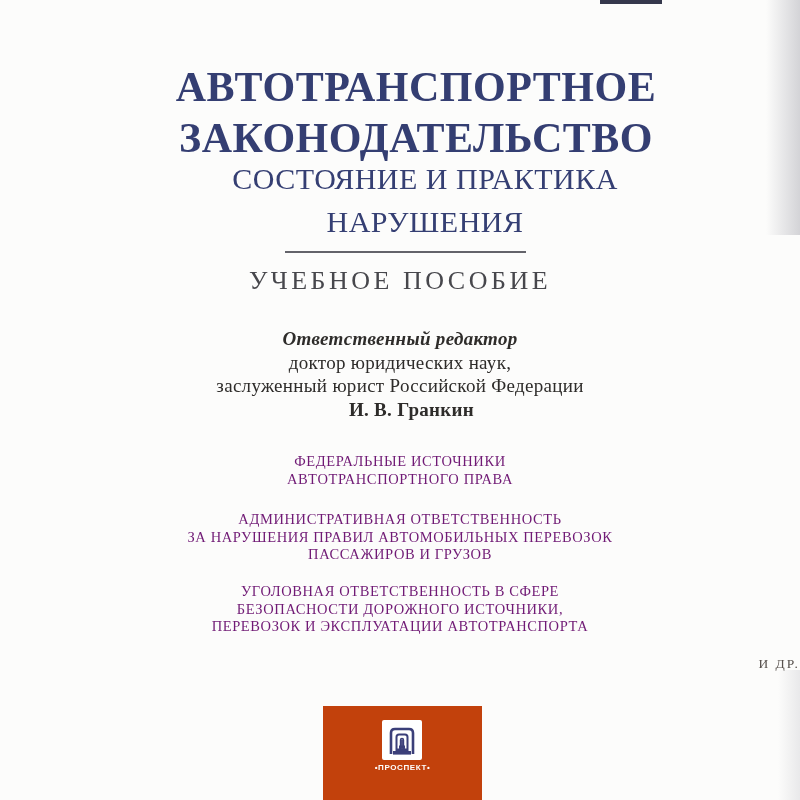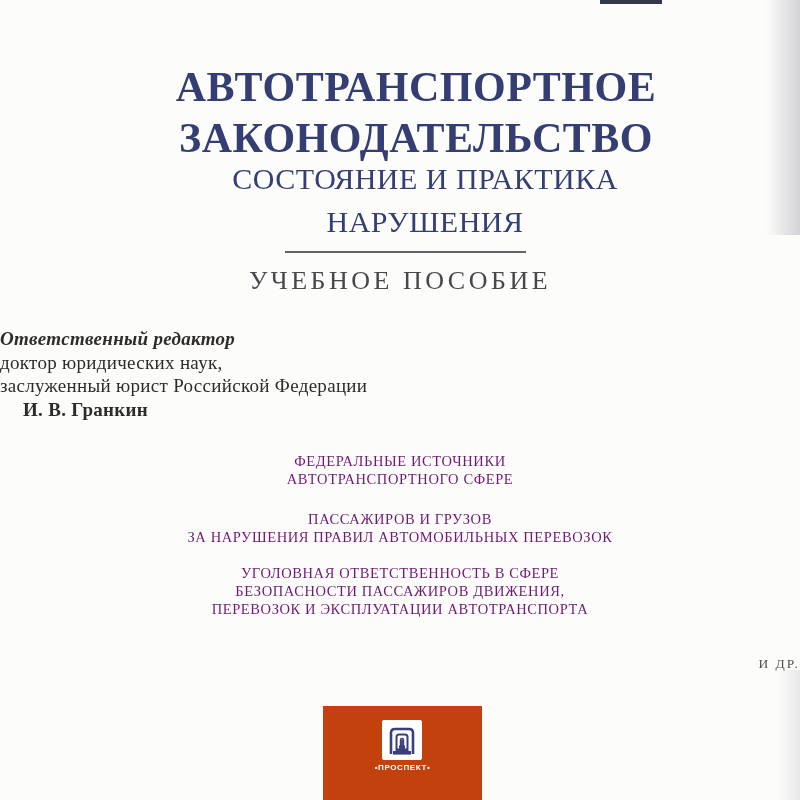--- a/index.html
+++ b/index.html
@@ -27,21 +27,21 @@
     color:#353f73;letter-spacing:0.5px;padding-left:25px;
   }
   .subtitle span{display:block;}
   .rule{position:absolute;top:251px;left:285px;width:241px;height:2px;background:#63636a;}
   .edition{
     position:absolute;top:266px;left:0;width:100%;
     text-align:center;font-size:26px;color:#47474c;letter-spacing:3.5px;
   }
   .editor{
     position:absolute;top:327px;left:0;width:100%;
-    font-size:19px;line-height:23.5px;color:#2e2c2a;letter-spacing:0.3px;
+    text-align:center;font-size:19px;line-height:23.5px;color:#2e2c2a;letter-spacing:0.3px;
   }
   .editor .role{font-weight:bold;font-style:italic;}
   .editor .name{font-weight:bold;padding-left:23px;}
   .topics{
     position:absolute;top:453px;left:0;width:100%;
     text-align:center;font-size:14.5px;line-height:17.6px;
     color:#701a75;letter-spacing:0.6px;
   }
   .topics p{margin:0;}
   .topics p.t1{margin-bottom:23px;}
@@ -92,29 +92,30 @@
   <div class="editor">
     <div class="role">Ответственный редактор</div>
     <div>доктор юридических наук,</div>
     <div>заслуженный юрист Российской Федерации</div>
     <div class="name">И. В. Гранкин</div>
   </div>
 
   <div class="topics">
     <p class="t1">
       <span>ФЕДЕРАЛЬНЫЕ ИСТОЧНИКИ</span>
-      <span>АВТОТРАНСПОРТНОГО СФЕРЕ</span>
+      <span>АВТОТРАНСПОРТНОГО ПРАВА</span>
     </p>
     <p class="t2">
+      <span>АДМИНИСТРАТИВНАЯ ОТВЕТСТВЕННОСТЬ</span>
+      <span>ЗА НАРУШЕНИЯ ПРАВИЛ АВТОМОБИЛЬНЫХ ПЕРЕВОЗОК</span>
       <span>ПАССАЖИРОВ И ГРУЗОВ</span>
-      <span>ЗА НАРУШЕНИЯ ПРАВИЛ АВТОМОБИЛЬНЫХ ПЕРЕВОЗОК</span>
     </p>
     <p class="t3">
       <span>УГОЛОВНАЯ ОТВЕТСТВЕННОСТЬ В СФЕРЕ</span>
-      <span>БЕЗОПАСНОСТИ ПАССАЖИРОВ ДВИЖЕНИЯ,</span>
+      <span>БЕЗОПАСНОСТИ ДОРОЖНОГО ИСТОЧНИКИ,</span>
       <span>ПЕРЕВОЗОК И ЭКСПЛУАТАЦИИ АВТОТРАНСПОРТА</span>
     </p>
   </div>
 
   <div class="etc">И ДР.</div>
 
   <div class="logo">
     <div class="logo-door">
       <svg viewBox="0 0 40 40" xmlns="http://www.w3.org/2000/svg">
         <g fill="none" stroke="#3b3f79">

